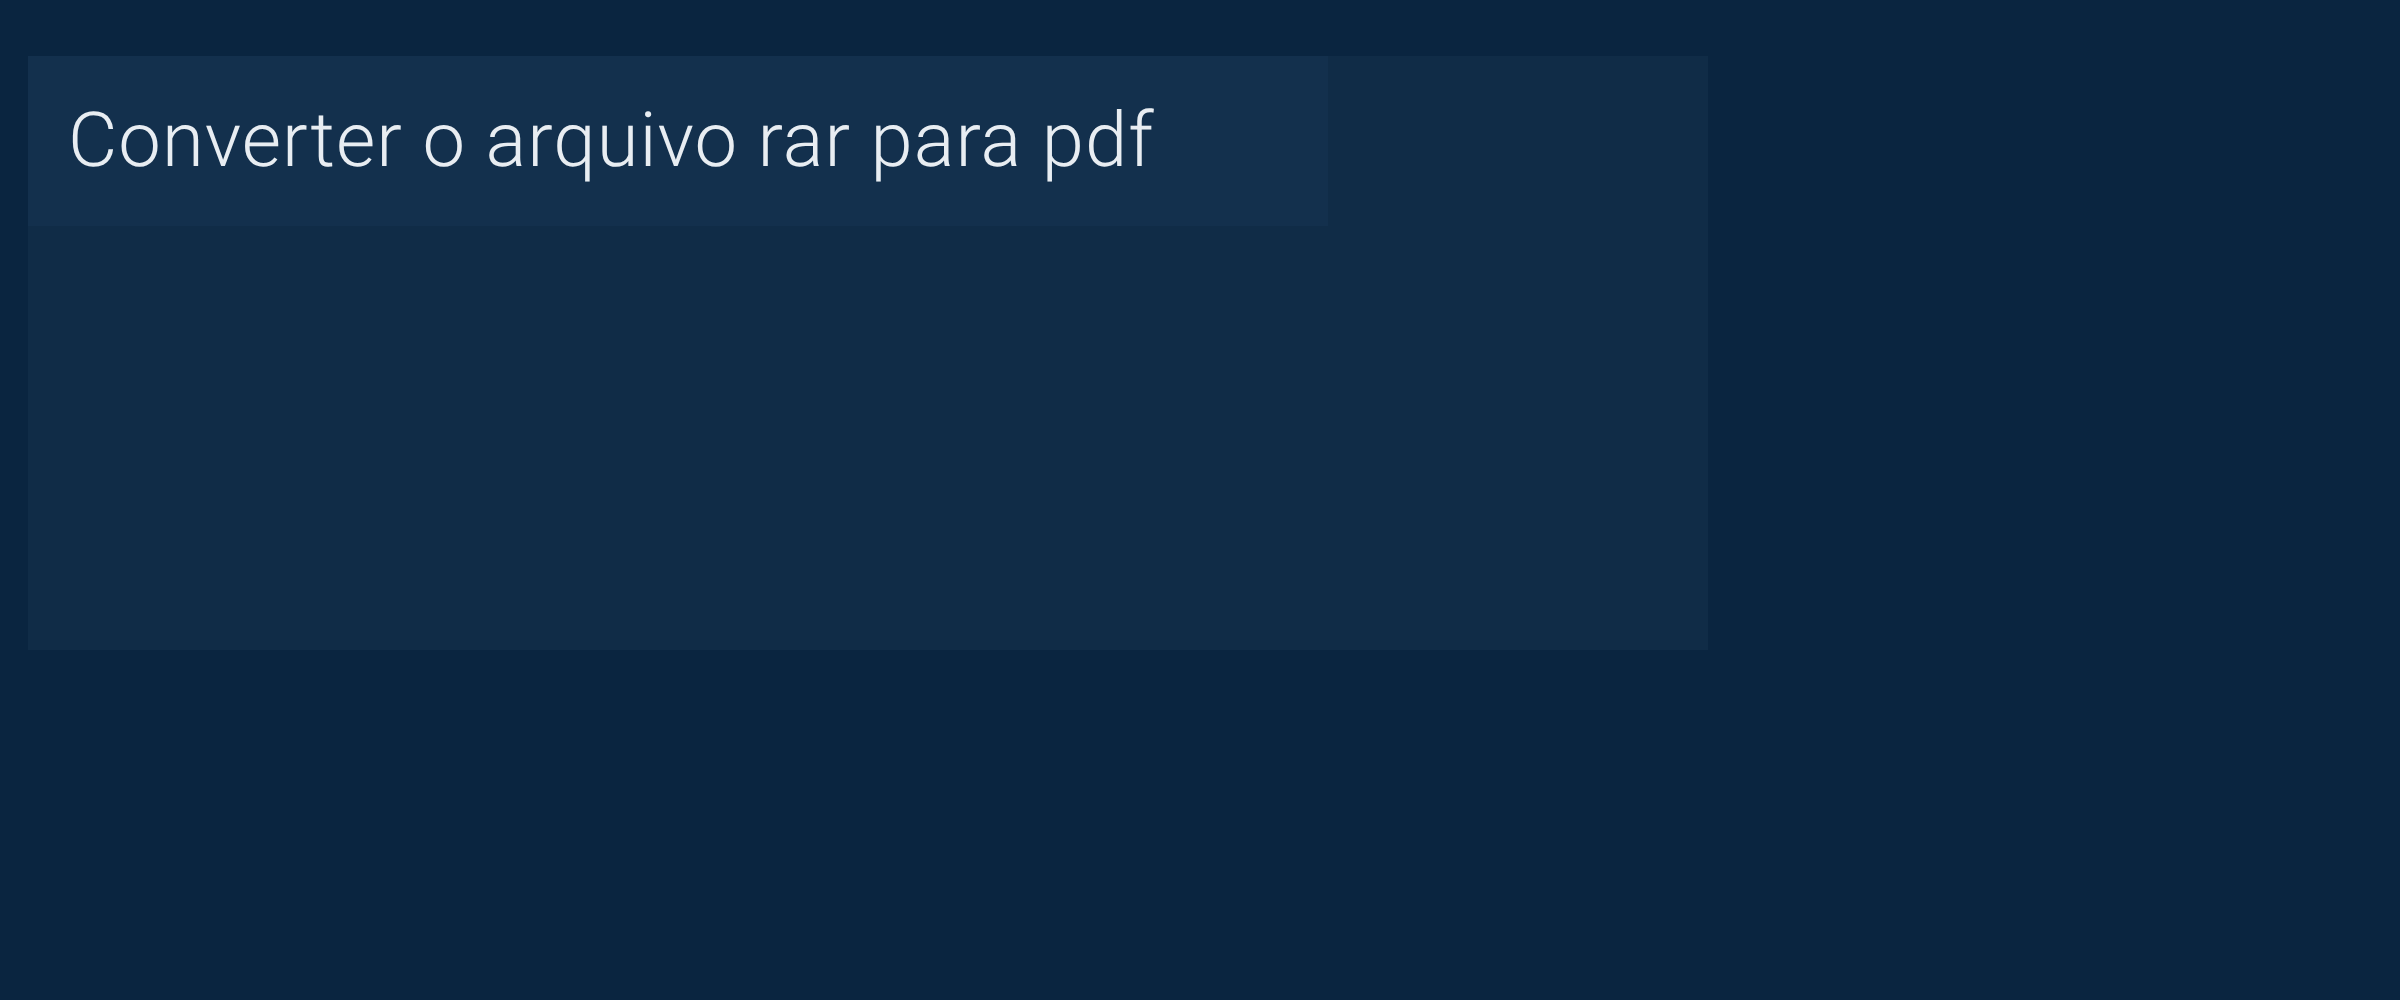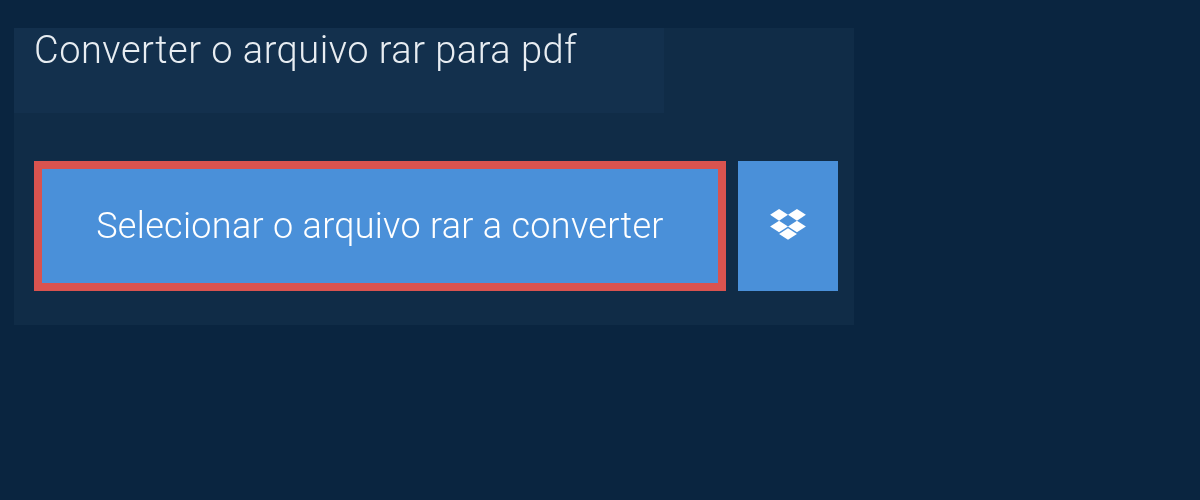--- a/index.html
+++ b/index.html
@@ -23,21 +23,21 @@
     background: #102c47;
   }
   .title-bar {
     position: absolute;
     left: 0;
     top: 0;
     width: 650px;
     height: 85px;
     background: #13304d;
     display: flex;
-    align-items: flex-start;
+    align-items: center;
     padding-left: 20px;
   }
   .title-text {
     color: #e8edf2;
     font-size: 38px;
     font-weight: 300;
     letter-spacing: 0.5px;
   }
   .button-row {
     position: absolute;
@@ -78,28 +78,13 @@
   }
 </style>
 </head>
 <body>
 
 <div class="panel">
   <div class="title-bar">
     <span class="title-text">Converter o arquivo rar para pdf</span>
   </div>
 
-  <div class="button-row">
-    <div class="select-button">
-      <span class="select-button-label">Selecionar o arquivo rar a converter</span>
-    </div>
-    <div class="dropbox-button">
-      <svg class="dropbox-icon" viewBox="0 0 40 38" fill="#ffffff">
-        <path d="M10 0 L20 6.5 L10 13 L0 6.5 Z"></path>
-        <path d="M30 0 L40 6.5 L30 13 L20 6.5 Z"></path>
-        <path d="M0 6.5 L10 13 L0 19.5 L10 26 L20 19.5 L10 13 Z" opacity="0"></path>
-        <path d="M10 13 L20 19.5 L10 26 L0 19.5 Z"></path>
-        <path d="M30 13 L40 19.5 L30 26 L20 19.5 Z"></path>
-        <path d="M20 21.5 L30 28 L20 34.5 L10 28 Z"></path>
-      </svg>
-    </div>
-  </div>
 </div>
 
 </body></html>

